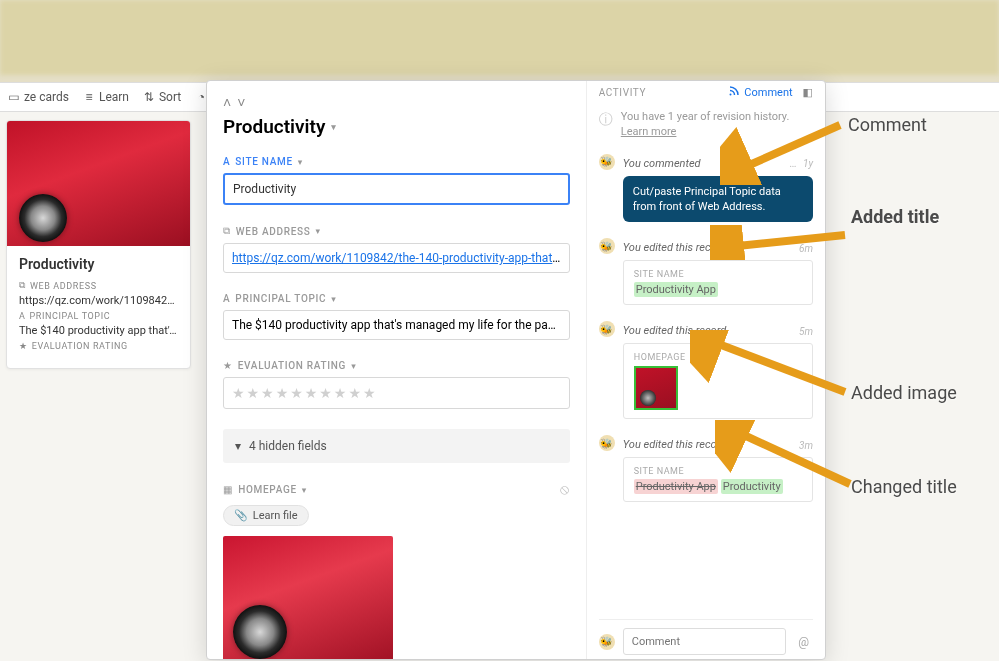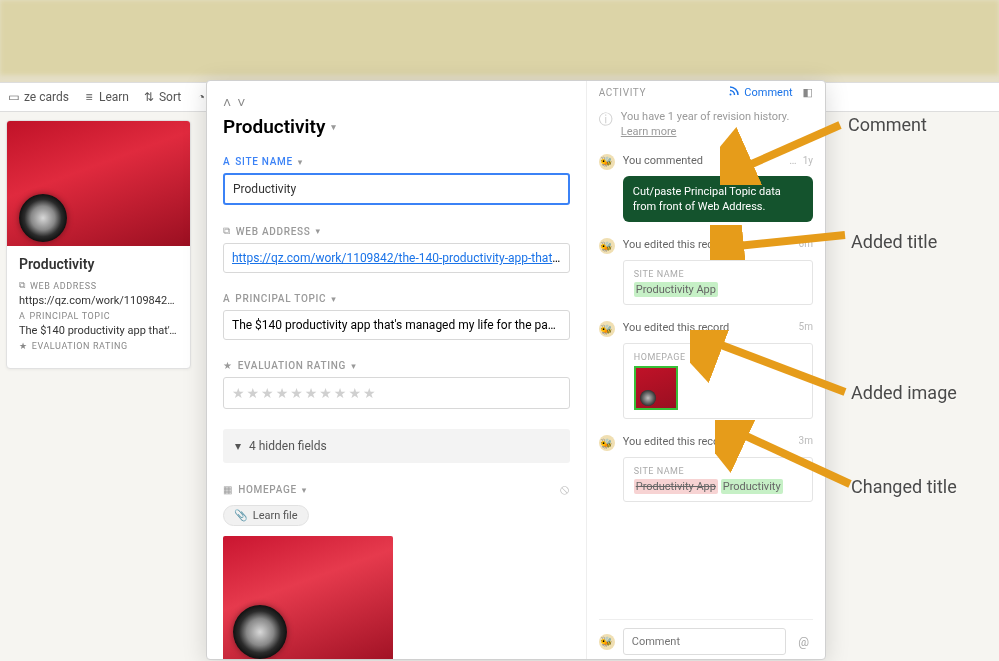--- a/index.html
+++ b/index.html
@@ -50,28 +50,28 @@
 
   
   .activity { width: 240px; border-left: 1px solid #eee; padding: 4px 12px; font-size: 11px; color: #666; display:flex;flex-direction:column; }
   .activity-head { display:flex;align-items:center;justify-content:space-between;margin-bottom:10px;}
   .act-title { color:#9a9a9a; font-size:10px; letter-spacing:.6px;}
   .watching { color:#1a73e8; display:flex;align-items:center;gap:4px; font-size:11px;}
   .info-row { display:flex;gap:8px;align-items:flex-start;color:#9a9a9a;margin-bottom:14px;font-size:11px;line-height:1.35;}
   .info-row a{color:#9a9a9a;}
   .act-item { display:flex;gap:8px;font-size:11px;color:#666; }
   .avatar { width:16px;height:16px;border-radius:50%;background:#f0dfb2;flex:none;display:flex;align-items:center;justify-content:center;font-size:10px;}
-  .act-line { flex:1;display:flex;justify-content:space-between;align-items:flex-start;}
+  .act-line { flex:1;display:flex;justify-content:space-between;align-items:flex-end;font-style:italic;}
   .act-time { color:#bbb; font-size:10px;}
   .act-body { margin:6px 0 16px 24px;}
   .act-card { background:#fff;border:1px solid #e4e4e4;border-radius:3px;padding:8px 10px;font-size:11px;}
   .act-card-label { color:#aaa;font-size:9px;letter-spacing:.5px;margin-bottom:4px;}
   .hl-green { background:#c6f0c6; padding:1px 2px;border-radius:2px;}
   .hl-strike { background:#f7d3d3; padding:1px 2px; border-radius:2px; text-decoration:line-through;}
-  .comment-bubble { background:#14532d;color:#fff;border-radius:6px;padding:8px 10px;font-size:11px;line-height:1.4;}
+  .comment-bubble { background:#0c4a6e;color:#fff;border-radius:6px;padding:8px 10px;font-size:11px;line-height:1.4;}
   .thumb { width:44px;height:44px;border:2px solid #38c038;background:linear-gradient(160deg,#c01228,#9a0f21);position:relative;}
   .thumb::after{content:"";position:absolute;left:4px;bottom:2px;width:16px;height:16px;border-radius:50%;background:radial-gradient(circle,#c0c0c0 0%,#333 70%);}
   .comment-input-row { margin-top:auto;display:flex;gap:8px;align-items:center;padding-top:8px;border-top:1px solid #eee;}
   .comment-input { flex:1;border:1px solid #ddd;border-radius:3px;padding:6px 8px;font-size:11px;color:#999;}
   .at { color:#aaa;font-size:12px;padding:0 4px;}
 
   
   .anno { position:absolute; font-size:18px; color:#4a4a4a; text-shadow: 1px 1px 2px rgba(255,255,255,0.6); }
 
   
@@ -292,21 +292,21 @@
 
     <div class="comment-input-row">
       <div class="avatar">🐝</div>
       <input class="comment-input" placeholder="Comment" style="">
       <span class="at">@</span>
     </div>
   </div>
 </div>
 
 <div class="anno" style="left:848px; top:114px;">Comment</div>
-<div class="anno" style="left:851px; top:231px;">Added title</div>
+<div class="anno" style="left:851px; top:206px;font-weight:bold;">Added title</div>
 <div class="anno" style="left:851px; top:382px;">Added image</div>
 <div class="anno" style="left:851px; top:476px;">Changed title</div>
 
 <svg class="arrow" style="left:720px; top:115px;" width="140" height="70" viewBox="0 0 140 70">
   <defs>
       <marker id="ah1" markerWidth="10" markerHeight="10" refX="2" refY="5" orient="auto">
         <polygon points="0,0 10,5 0,10" fill="#e69c1a"></polygon>
       </marker>
     </defs>
   <line x1="120" y1="10" x2="18" y2="55" stroke="#e69c1a" stroke-width="8" marker-end="url(#ah1)"></line>

